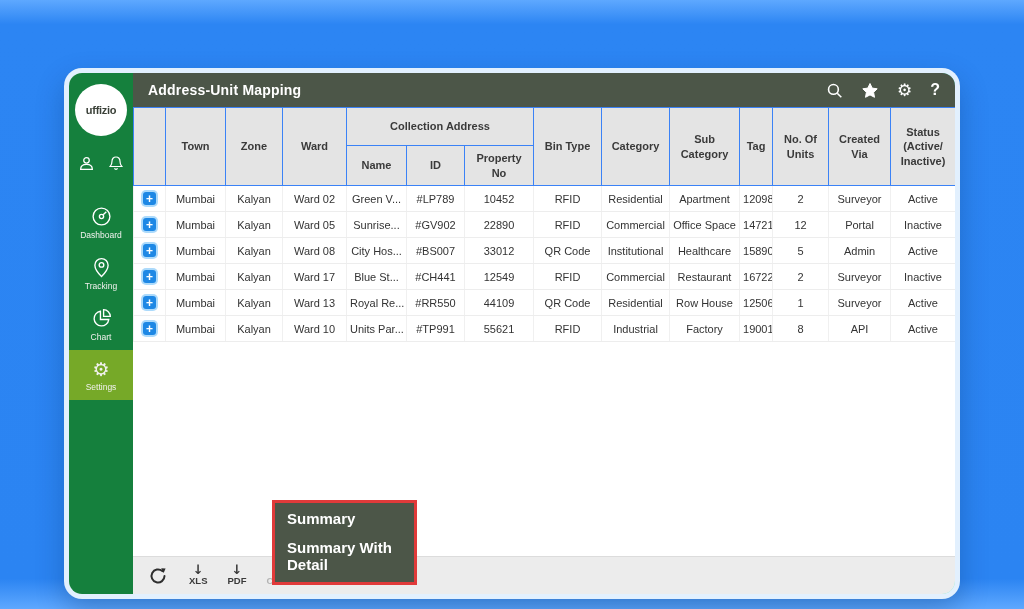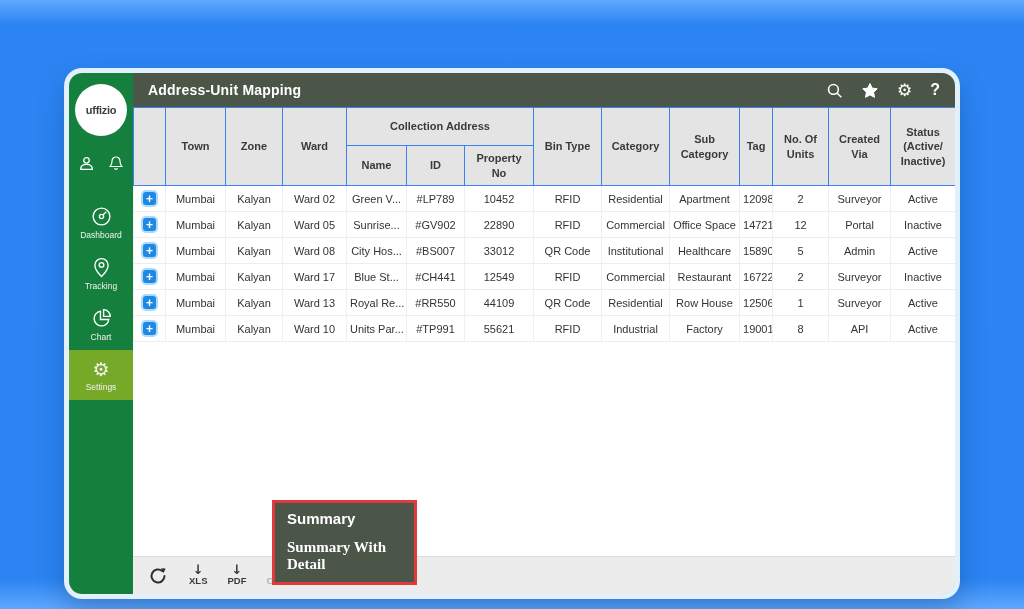--- a/index.html
+++ b/index.html
@@ -65,21 +65,21 @@
     display:inline-flex; align-items:center; justify-content:center;
     font-size:12px; font-weight:bold; line-height:10px; cursor:pointer;
     box-shadow:0 0 0 2px rgba(144,205,249,0.75);
   }
   
   .popup {
     position:absolute; left:139px; top:427px; width:145px;
     background:#4c5648; border:3px solid #e03a3a; z-index:5;
   }
   .popup-item { color:#fff; font-size:15px; font-weight:bold; padding:7px 12px 5px; cursor:pointer; }
-  .popup-item:last-child { padding-bottom:9px;font-family:Liberation Serif, serif; }
+  .popup-item:last-child { padding-bottom:9px; }
   
   .toolbar {
     height:38px; flex-shrink:0; background:#ececec; border-top:1px solid #dcdcdc;
     display:flex; align-items:center; gap:20px; padding:0 14px;
   }
   .refresh-btn { display:flex; align-items:center; cursor:pointer; color:#2e2e2e; }
   .export {
     display:flex; flex-direction:column; align-items:center; cursor:pointer;
     font-size:9.5px; font-weight:bold; color:#3a3a3a; line-height:1.1;
   }

